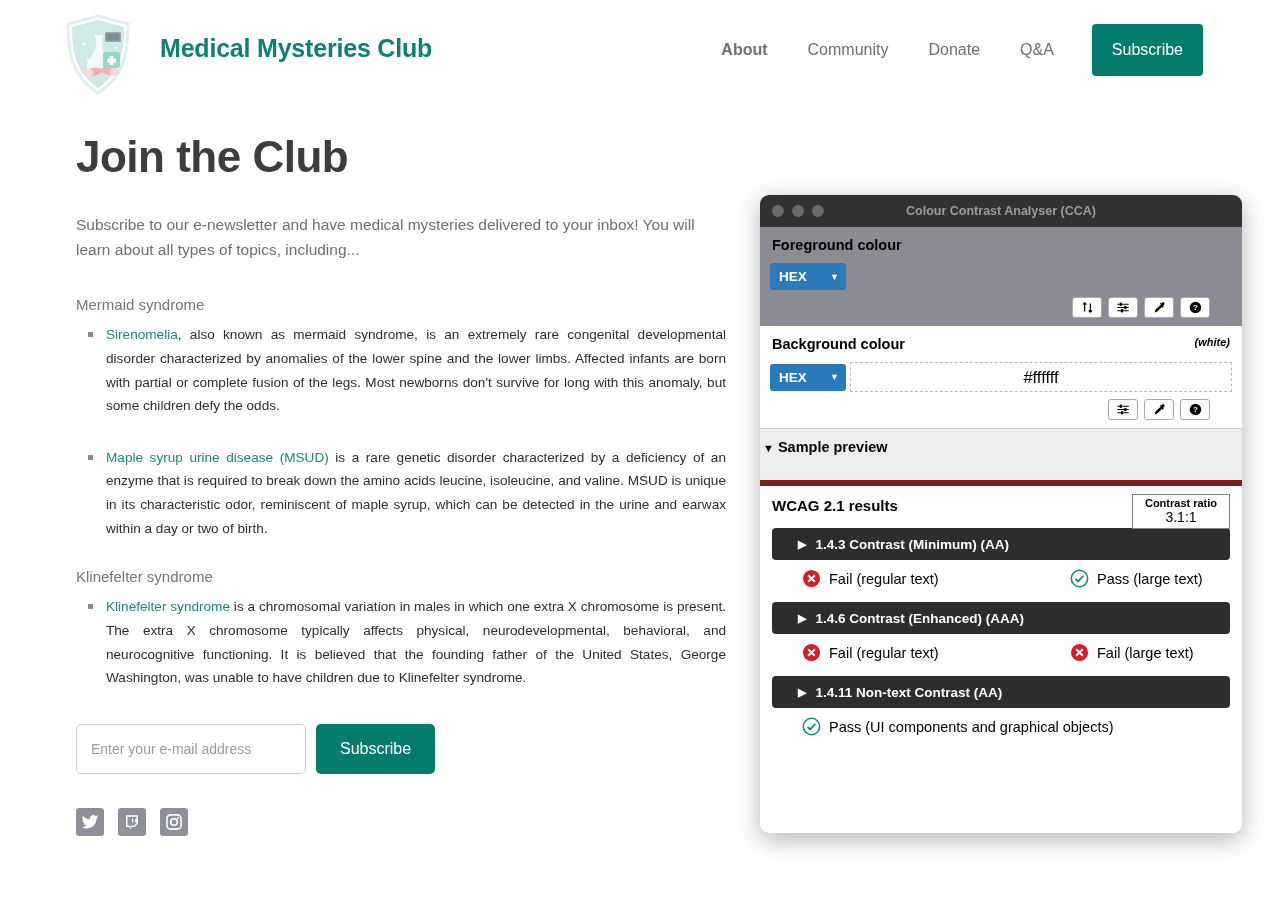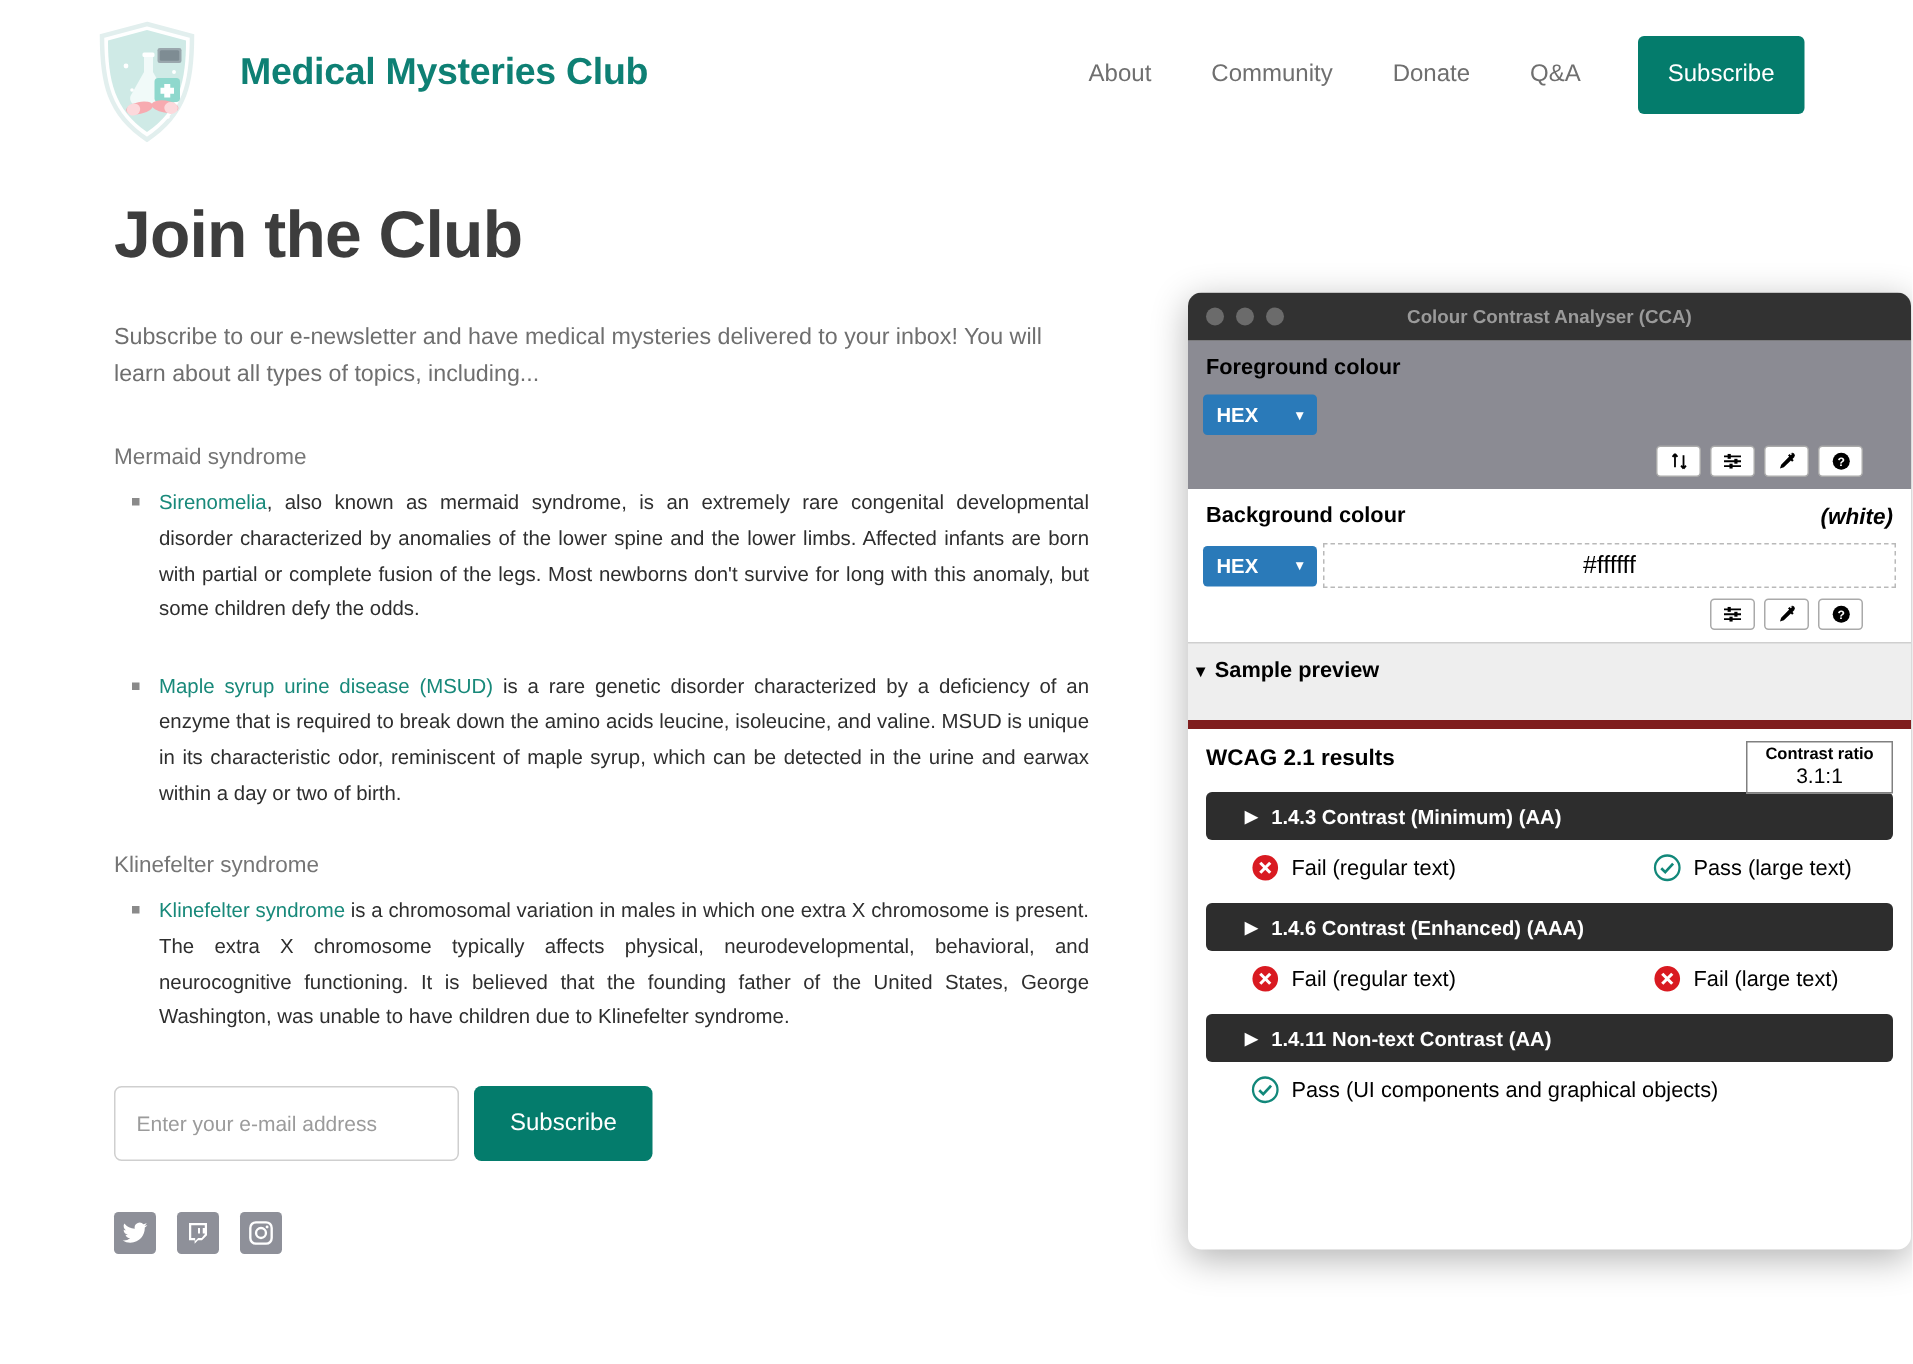--- a/index.html
+++ b/index.html
@@ -27,21 +27,21 @@
   }
 
   .nav{
     position:absolute; right:72px; top:24px;
     display:flex; align-items:center; gap:0px;
   }
   .nav-link{
     color:#6f6f6f; font-size:16px; text-decoration:none;
     padding:0 20px; line-height:48px; white-space:nowrap;
   }
-  .nav-link:first-child{ padding-left:0; }
+  .nav-link:first-child{ padding-left:0;font-weight:bold; }
   .subscribe-top{
     background:#047c6c; color:#fff; border:none; border-radius:4px;
     font-size:16px; padding:0 20px; height:52px; margin-left:18px;
     cursor:pointer; font-family:"Liberation Sans", sans-serif;
   }
 
   
   .main{
     position:absolute; left:76px; top:132px; width:650px;
   }
@@ -89,21 +89,21 @@
 
   .socials{ display:flex; gap:14px; margin-top:34px; }
   .social-icon{
     width:28px; height:28px; background:#8e9099; border-radius:3px;
     display:flex; align-items:center; justify-content:center; cursor:pointer;
   }
   .social-icon svg{ display:block; }
 
   
   .cca{
-    position:absolute; left:792px; top:195px; width:482px; height:638px;
+    position:absolute; left:760px; top:195px; width:482px; height:638px;
     border-radius:9px; overflow:hidden;
     box-shadow:0 6px 24px rgba(0,0,0,0.30);
     background:#fff;
     font-family:"Liberation Sans", sans-serif;
   }
   .cca-titlebar{
     height:32px; background:#323232; display:flex; align-items:center;
     position:relative;
   }
   .traffic{ display:flex; gap:8px; margin-left:12px; }
@@ -112,21 +112,21 @@
     position:absolute; left:0; right:0; text-align:center;
     font-size:12.5px; font-weight:bold; color:#9a9a9a;
     pointer-events:none;
   }
 
   .fg-panel{ background:#8b8b93; padding:10px 10px 8px 10px; }
   .bg-panel{ background:#fff; padding:10px 10px 8px 10px; position:relative; }
   .panel-label{ font-size:14.5px; font-weight:bold; color:#000; margin:0 0 10px 2px; }
   .white-note{
     position:absolute; right:12px; top:10px;
-    font-size:15px; font-style:italic; font-weight:bold; color:#000;
+    font-size:11px; font-style:italic; font-weight:bold; color:#000;
   }
   .color-row{ display:flex; align-items:center; gap:4px; }
   .hex-select{
     width:76px; height:27px; background:#2a7ab9; color:#fff;
     border:none; border-radius:3px; font-size:13.5px; font-weight:bold;
     display:flex; align-items:center; justify-content:space-between;
     padding:0 7px 0 9px; cursor:pointer;
   }
   .hex-select .chev{ font-size:9px; }
   .color-value{

